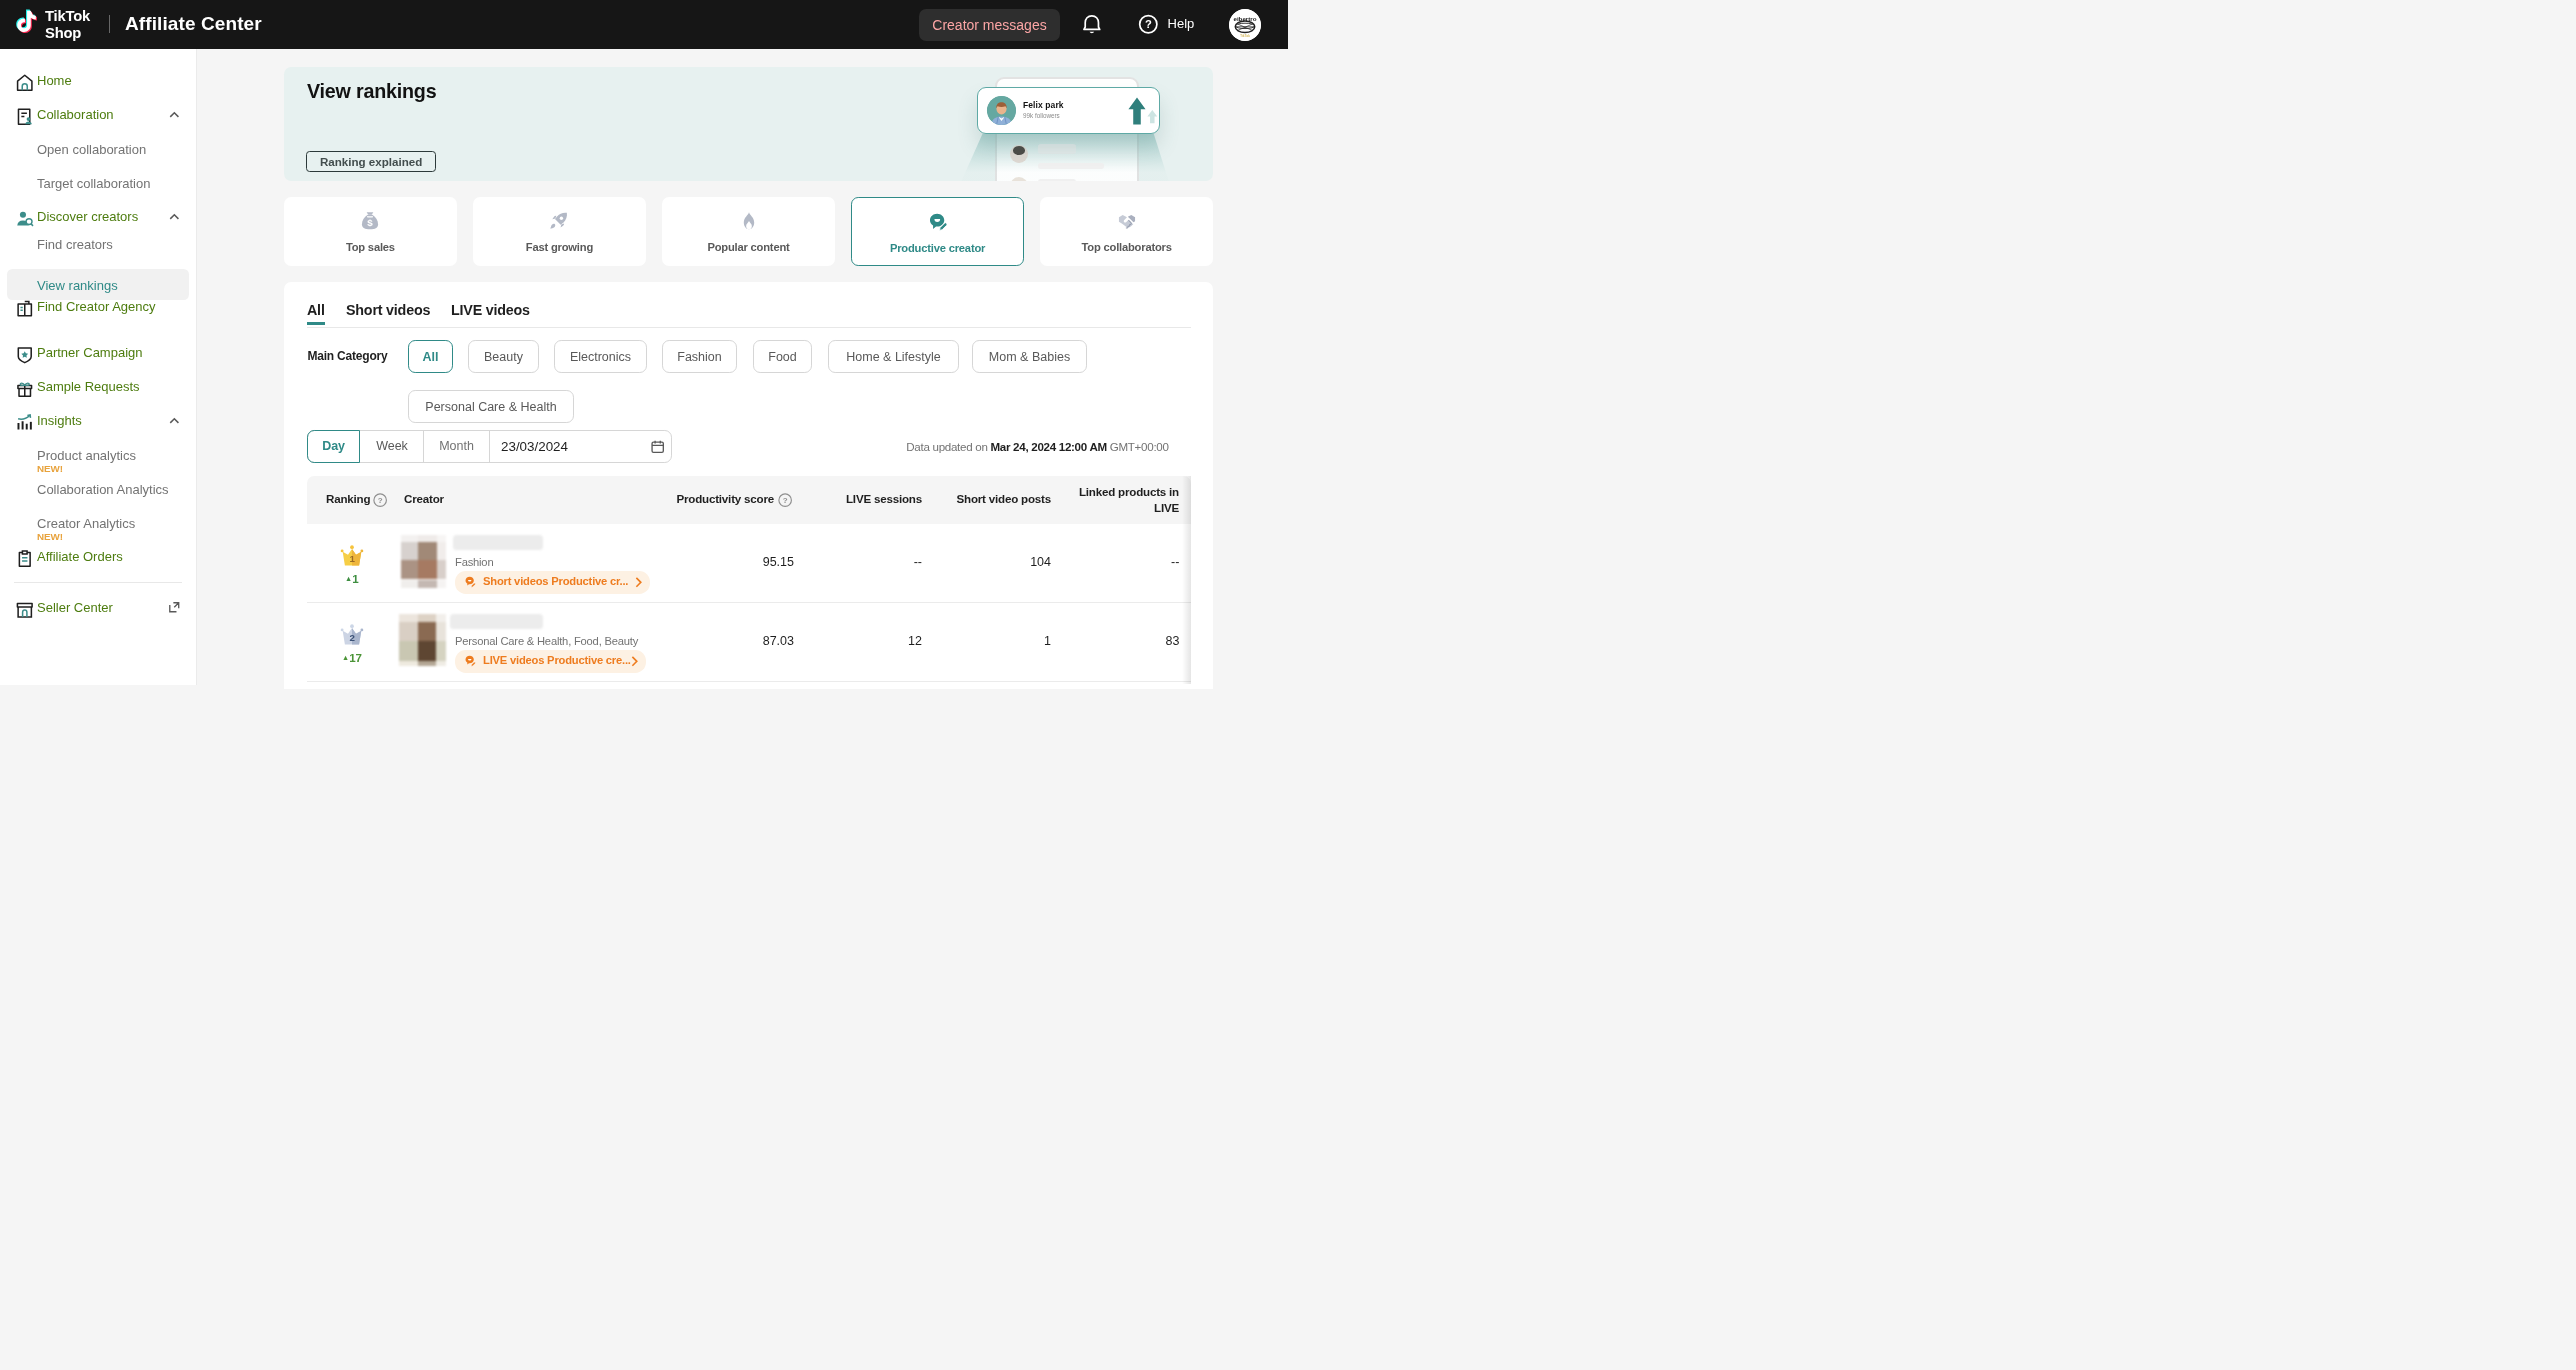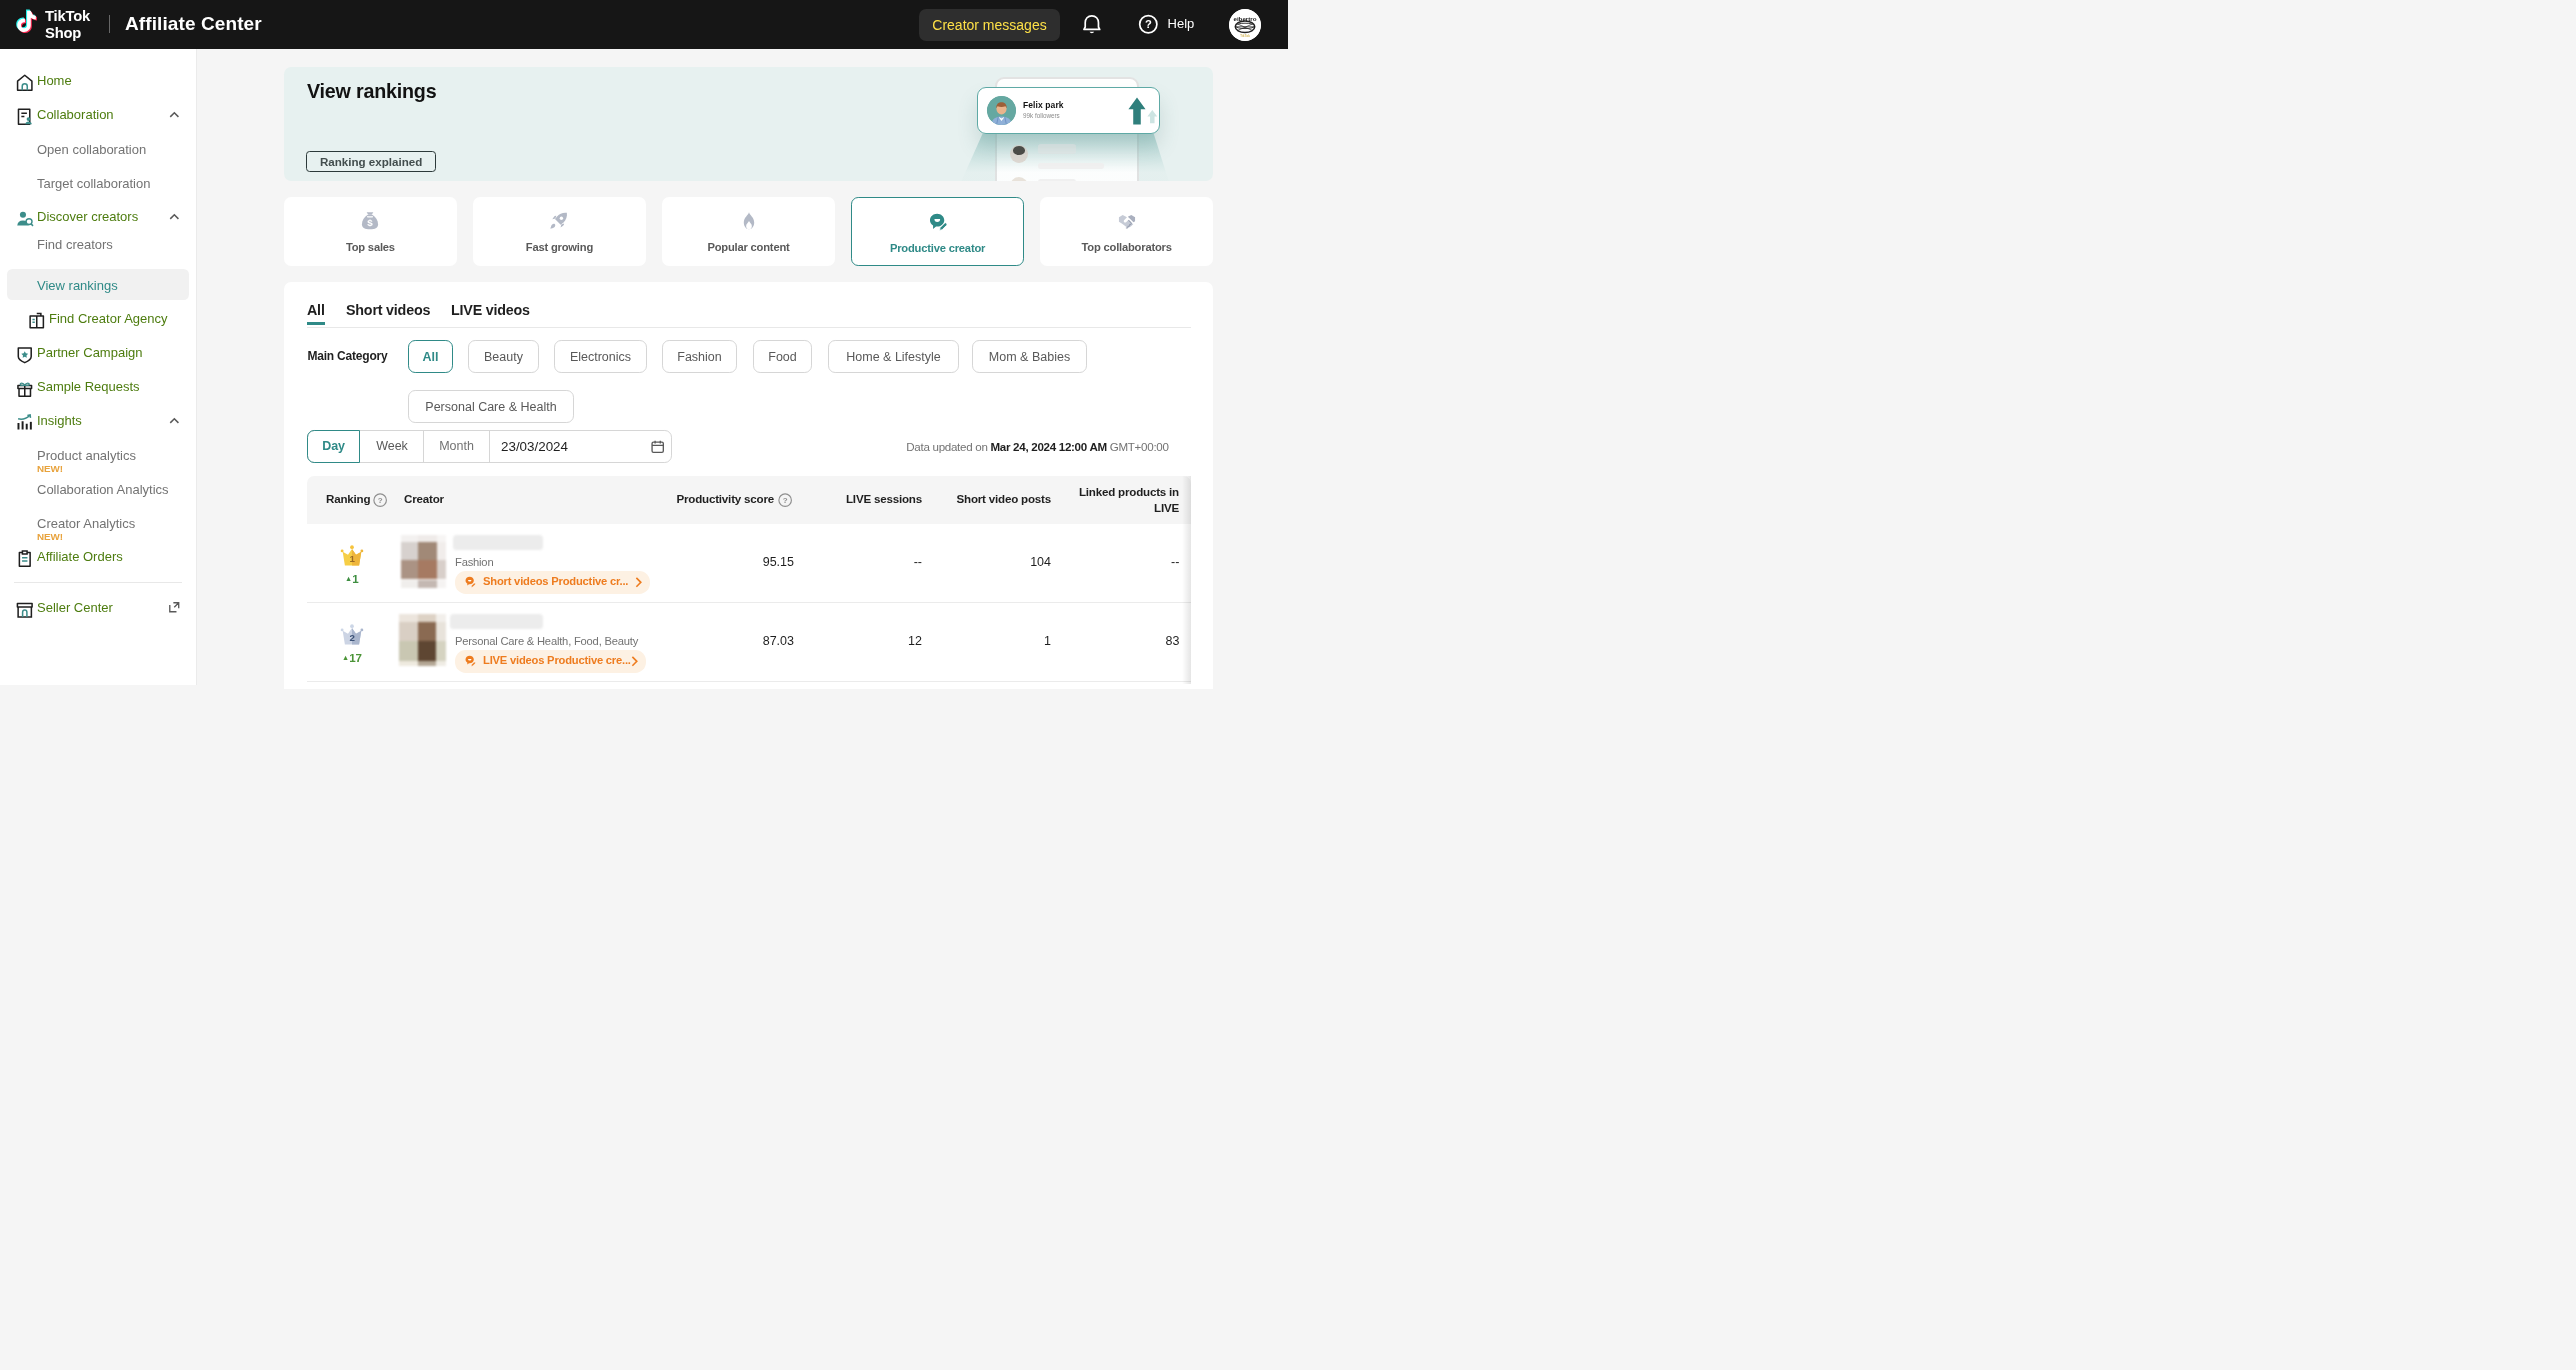--- a/index.html
+++ b/index.html
@@ -2,21 +2,21 @@
 <html style="font-size:14.3px"><head>
 <meta charset="utf-8">
 <style>
 * { margin:0; padding:0; box-sizing:border-box; }
 html,body { width:1288px; height:685px; overflow:hidden; font-family:"Liberation Sans", sans-serif; background:#f5f5f5; }
 .topbar { position:absolute; left:0; top:0; width:1288px; height:49px; background:#161616; z-index:30; }
 .logo { position:absolute; left:15px; top:8px; }
 .logotxt { position:absolute; left:45px; top:8px; color:#fff; font-weight:700; font-size:14.8px; line-height:17px; letter-spacing:-0.2px; }
 .tdivider { position:absolute; left:109px; top:15px; width:0.9px; height:18px; background:rgba(255,255,255,0.35); }
 .apptitle { position:absolute; left:125px; top:12.5px; color:#fff; font-weight:700; font-size:19px; letter-spacing:0.1px; }
-.btn-cm { position:absolute; left:919px; top:8.5px; width:141px; height:32px; background:#2e2e2e; border-radius:7.2px; color:#fde047; font-size:14px; text-align:center; line-height:32px; }
+.btn-cm { position:absolute; left:919px; top:8.5px; width:141px; height:32px; background:#2e2e2e; border-radius:7.2px; color:#fca5a5; font-size:14px; text-align:center; line-height:32px; }
 .bell { position:absolute; left:1082px; top:14.3px; }
 .helpw { position:absolute; left:1138px; top:14.3px; color:#fff; font-size:13px; }
 .helptxt { position:absolute; left:1166px; top:2.7px; }
 .avatar { position:absolute; left:1229px; top:8.5px; width:32px; height:32px; border-radius:50%; background:#fff; overflow:hidden; }
 
 .sidebar { position:absolute; left:0; top:49px; width:197px; height:636px; background:#fff; border-right:0.9px solid #ebebeb; z-index:20; }
 .sitem { position:absolute; left:0; width:197px; height:34px; }
 .sitem .ic { position:absolute; left:14.3px; top:7.6px; width:21.5px; height:21.5px; }
 .sitem .lb { position:absolute; left:37px; top:9.4px; font-size:13px; color:#4d7c0f; white-space:nowrap; }
 .sitem .chev { position:absolute; left:169px; top:13px; }
@@ -131,21 +131,21 @@
         <circle cx="16.8" cy="15.2" r="3.3" fill="#fff" stroke="#3c8d8a" stroke-width="1.6"></circle>
         <path d="M19.2 17.8 21.2 19.9" stroke="#3c8d8a" stroke-width="1.8"></path>
       </svg>
     <div class="lb">Discover creators</div>
     <svg class="chev" width="10.7" height="7.2" viewBox="0 0 12 8">
         <path d="M1.4 6.6 6 2 10.6 6.6" fill="none" stroke="#595959" stroke-width="1.7"></path>
       </svg>
   </div>
   <div class="ssub" style="top:188px;">Find creators</div>
   <div class="ssub" style="top:229px; color:#2f8a87;">View rankings</div>
-  <div class="sitem" style="top:253px;margin-left:12px;">
+  <div class="sitem" style="top:241px;">
     <svg class="ic" viewBox="0 0 24 24">
         <path d="M4.6 6.8 h 14.8 v 13 H 4.6 Z" fill="none" stroke="#1f1f1f" stroke-width="1.7" stroke-linejoin="round"></path>
         <path d="M12 6.8 V 19.8 M12 4 l 4.6 0 0 2.8" fill="none" stroke="#1f1f1f" stroke-width="1.7"></path>
         <path d="M7.2 10.6 h 2.6 M7.2 13.8 h 2.6" stroke="#3c8d8a" stroke-width="1.7"></path>
       </svg>
     <div class="lb">Find Creator Agency</div>
   </div>
   <div class="sitem" style="top:287px;">
     <svg class="ic" viewBox="0 0 24 24">
         <path d="M4.8 4.4 H 19.2 V 14 c 0 3.4 -4.2 5.6 -7.2 6.8 -3 -1.2 -7.2 -3.4 -7.2 -6.8 Z" fill="none" stroke="#1f1f1f" stroke-width="1.7" stroke-linejoin="round"></path>

